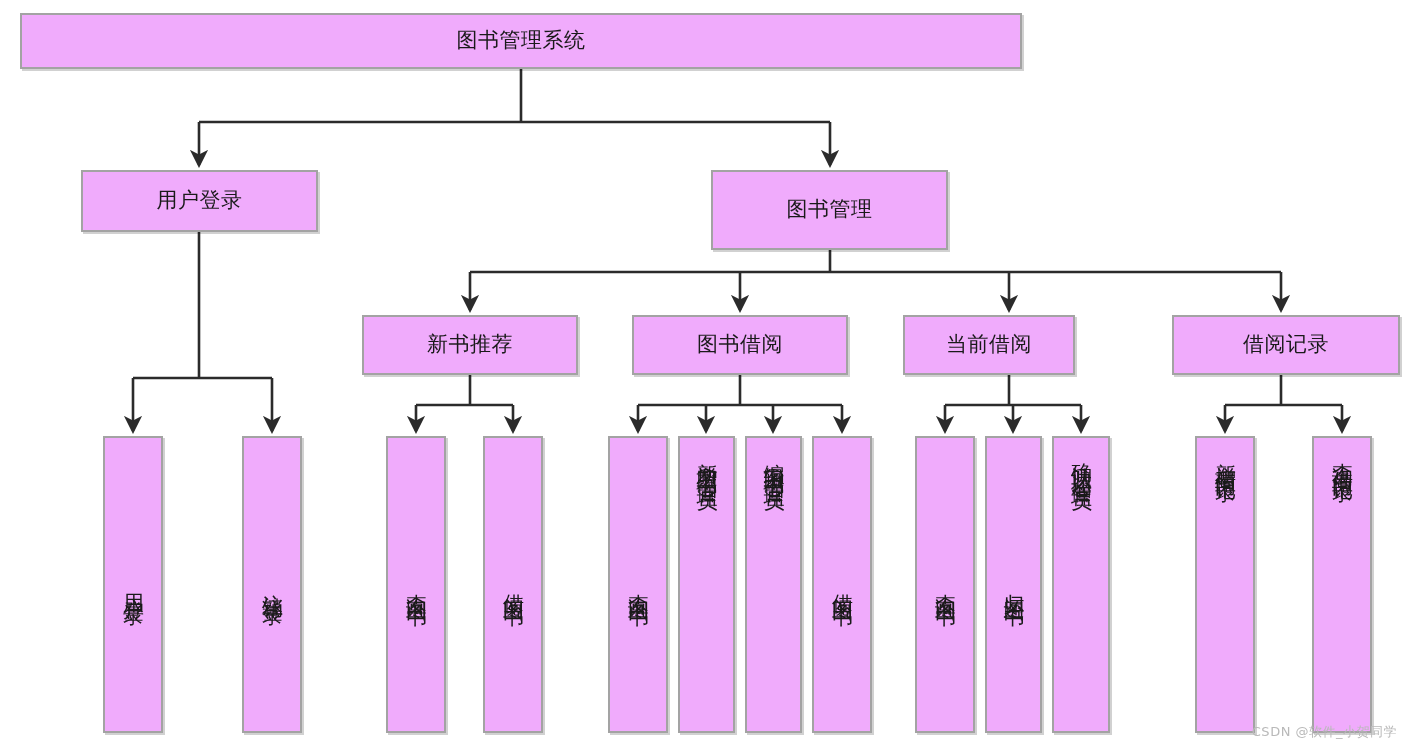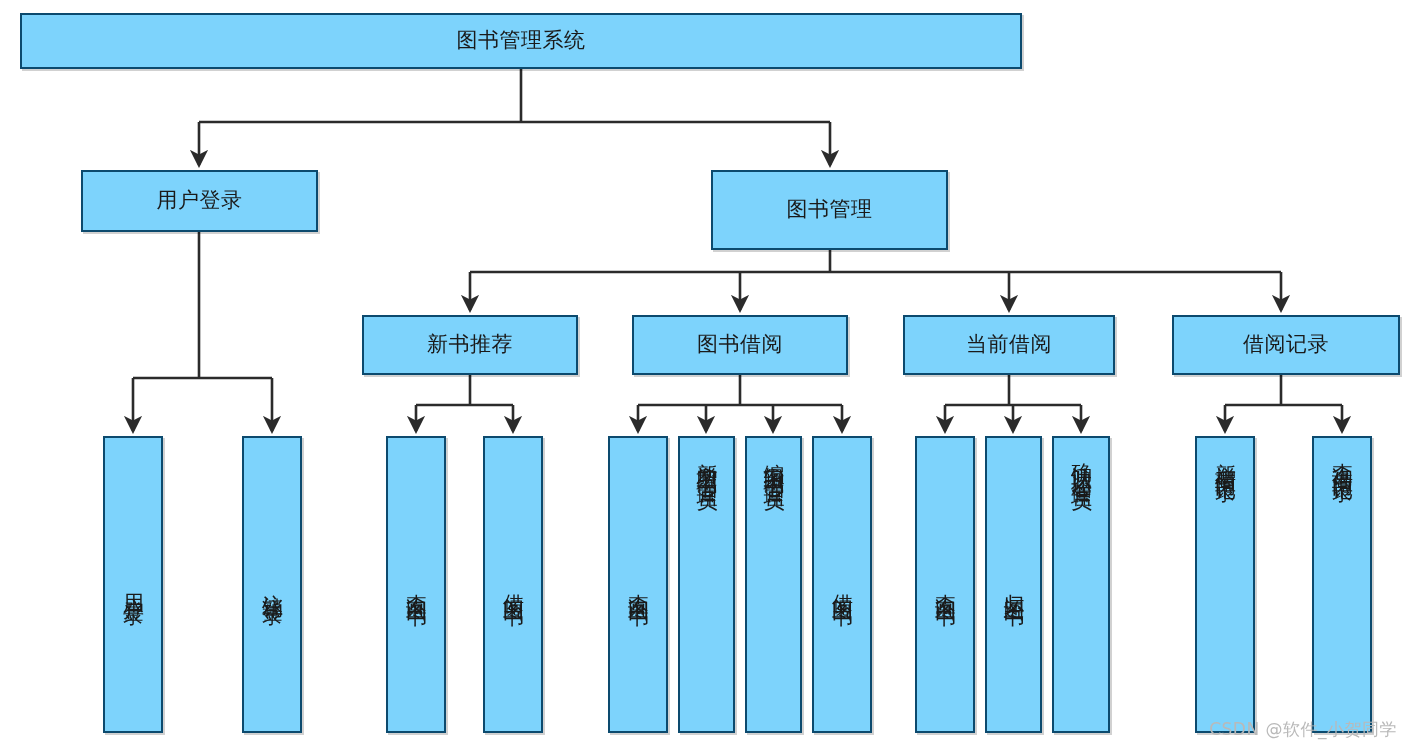--- a/index.html
+++ b/index.html
@@ -21,22 +21,22 @@
   #diagram-svg {
     position: absolute;
     left: 0;
     top: 0;
     width: 1405px;
     height: 747px;
   }
   .node-box {
     position: absolute;
     box-sizing: border-box;
-    border: 2px solid #0c4a6e;
-    background: #7dd3fc;
+    border: 2px solid #a3a3a3;
+    background: #f0abfc;
     box-shadow: 2px 2px 0 rgba(0,0,0,0.18);
     display: flex;
     align-items: center;
     justify-content: center;
   }
   .node-label-h {
     font-size: 21px;
     color: #1a1a1a;
     line-height: 1.1;
     letter-spacing: 0.5px;
@@ -59,21 +59,21 @@
     text-align: left;
   }
   .node-box.leaf.centered {
     align-items: center;
     padding-top: 0;
   }
   #watermark {
     position: absolute;
     right: 8px;
     bottom: 6px;
-    font-size: 17px;
+    font-size: 13px;
     color: #b9b9b9;
     white-space: nowrap;
     letter-spacing: 0.5px;
     pointer-events: none;
   }
 </style>
 </head>
 <body>
 
 <div id="diagram-canvas">
@@ -144,21 +144,21 @@
   <div class="node-box" id="node-l2-1" style="left: 711px; top: 170px; width: 237px; height: 80px;">
     <span class="node-label-h">图书管理</span>
   </div>
 
   <div class="node-box" id="node-l3-0" style="left: 362px; top: 315px; width: 216px; height: 60px;">
     <span class="node-label-h">新书推荐</span>
   </div>
   <div class="node-box" id="node-l3-1" style="left: 632px; top: 315px; width: 216px; height: 60px;">
     <span class="node-label-h">图书借阅</span>
   </div>
-  <div class="node-box" id="node-l3-2" style="left: 903px; top: 315px; width: 212px; height: 60px;">
+  <div class="node-box" id="node-l3-2" style="left: 903px; top: 315px; width: 172px; height: 60px;">
     <span class="node-label-h">当前借阅</span>
   </div>
   <div class="node-box" id="node-l3-3" style="left: 1172px; top: 315px; width: 228px; height: 60px;">
     <span class="node-label-h">借阅记录</span>
   </div>
 
   <div class="node-box leaf centered" id="node-leaf-0" style="left: 103px; top: 436px; width: 60px; height: 297px;">
     <span class="node-label-v">用户登录</span>
   </div>
   <div class="node-box leaf centered" id="node-leaf-1" style="left: 242px; top: 436px; width: 60px; height: 297px;">

